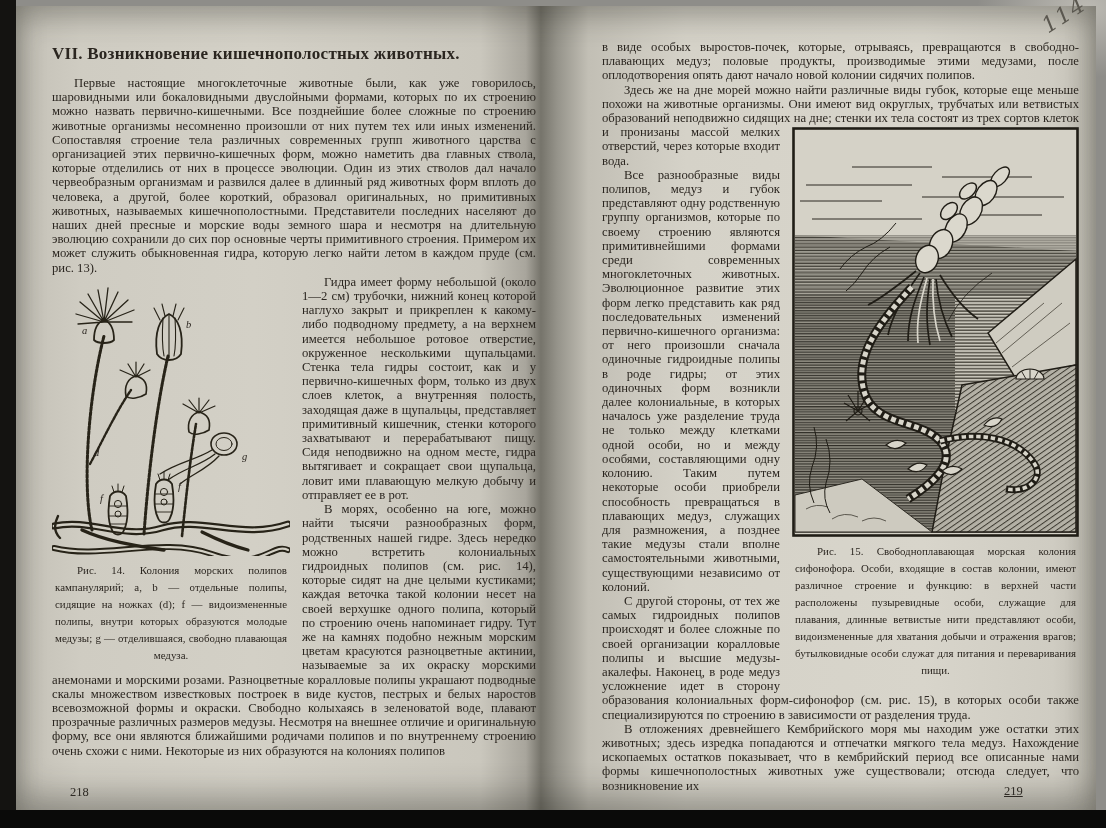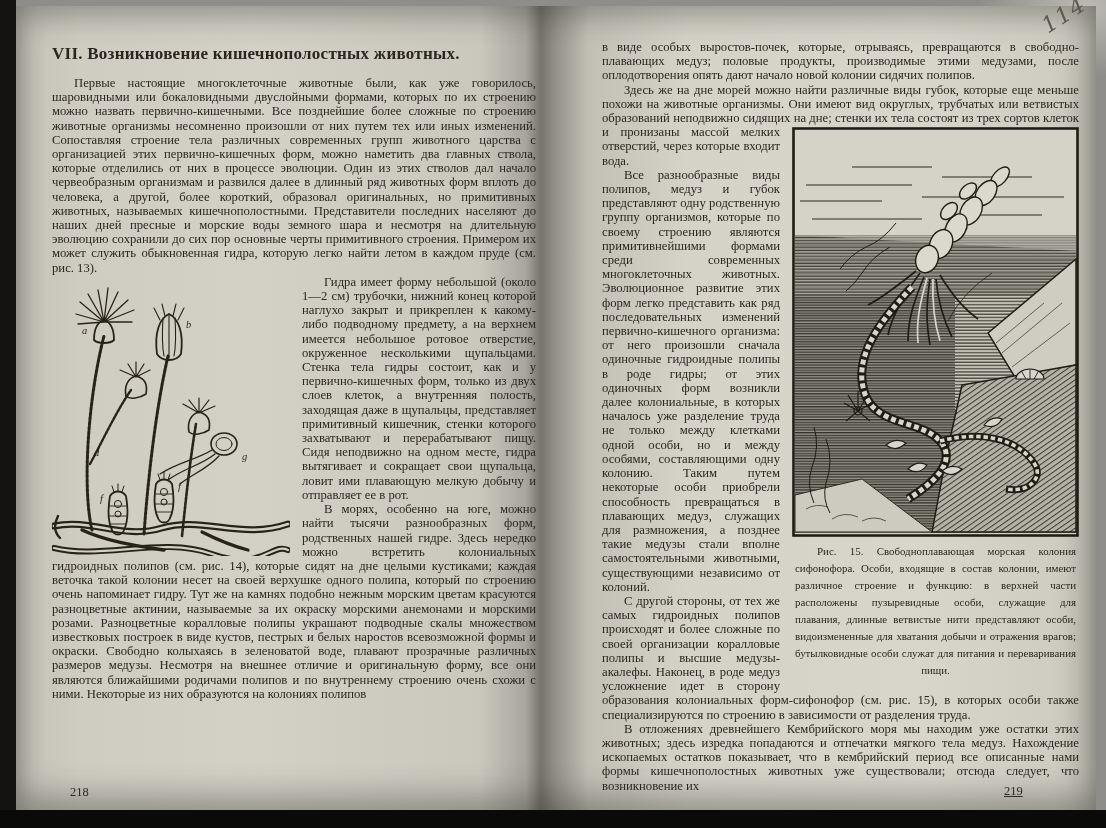--- a/index.html
+++ b/index.html
@@ -116,20 +116,21 @@
 
           <g font-size="10.5" font-style="italic" fill="#2b2620">
             <text x="30" y="56">a</text>
             <text x="134" y="50">b</text>
             <text x="42" y="178">d</text>
             <text x="48" y="224">f</text>
             <text x="126" y="212">f</text>
             <text x="190" y="182">g</text>
           </g>
         </svg>
+        <span class="cap">Рис. 14. Колония морских полипов кампанулярий; a, b — отдельные полипы, сидящие на ножках (d); f — видоизмененные полипы, внутри которых образуются молодые медузы; g — отделившаяся, свободно плавающая медуза.</span>
       </span><span>Гидра имеет форму небольшой (около 1—2 см) трубочки, нижний конец которой наглухо закрыт и прикреплен к какому-либо подводному предмету, а на верхнем имеется небольшое ротовое отверстие, окруженное несколькими щупальцами. Стенка тела гидры состоит, как и у первично-кишечных форм, только из двух слоев клеток, а внутренняя полость, заходящая даже в щупальцы, представляет примитивный кишечник, стенки которого захватывают и перерабатывают пищу. Сидя неподвижно на одном месте, гидра вытягивает и сокращает свои щупальца, ловит ими плавающую мелкую добычу и отправляет ее в рот.</span>
     </div>
     <div class="para ind">В морях, особенно на юге, можно найти тысячи разнообразных форм, родственных нашей гидре. Здесь нередко можно встретить колониальных гидроидных полипов (см. рис. 14), которые сидят на дне целыми кустиками; каждая веточка такой колонии несет на своей верхушке одного полипа, который по строению очень напоминает гидру. Тут же на камнях подобно нежным морским цветам красуются разноцветные актинии, называемые за их окраску морскими анемонами и морскими розами. Разноцветные коралловые полипы украшают подводные скалы множеством известковых построек в виде кустов, пестрых и белых наростов всевозможной формы и окраски. Свободно колыхаясь в зеленоватой воде, плавают прозрачные различных размеров медузы. Несмотря на внешнее отличие и оригинальную форму, все они являются ближайшими родичами полипов и по внутреннему строению очень схожи с ними. Некоторые из них образуются на колониях полипов</div>
   </div>
 
   <div class="rp">
     <div class="para">в виде особых выростов-почек, которые, отрываясь, превращаются в свободно-плавающих медуз; половые продукты, производимые этими медузами, после оплодотворения опять дают начало новой колонии сидячих полипов.</div>
     <div class="para ind">
       <span>Здесь же на дне морей можно найти различные виды губок, которые еще меньше похожи на животные организмы. Они имеют вид округлых, трубчатых или ветвистых образований неподвижно сидящих</span>
       <span class="figwrap fig15">

